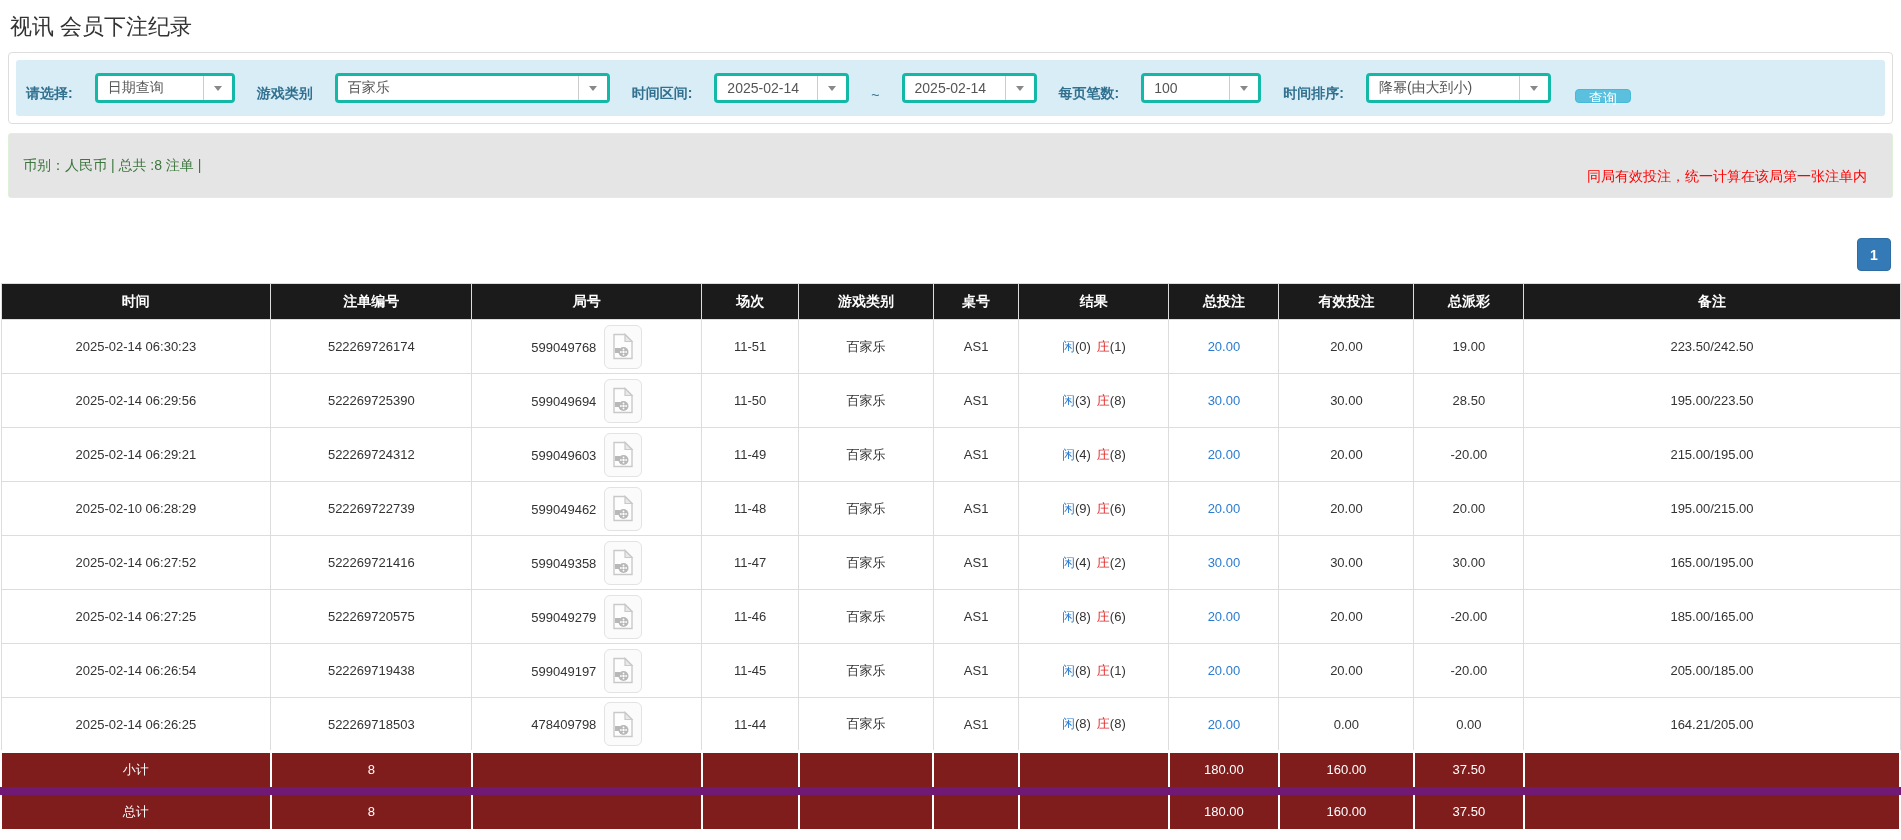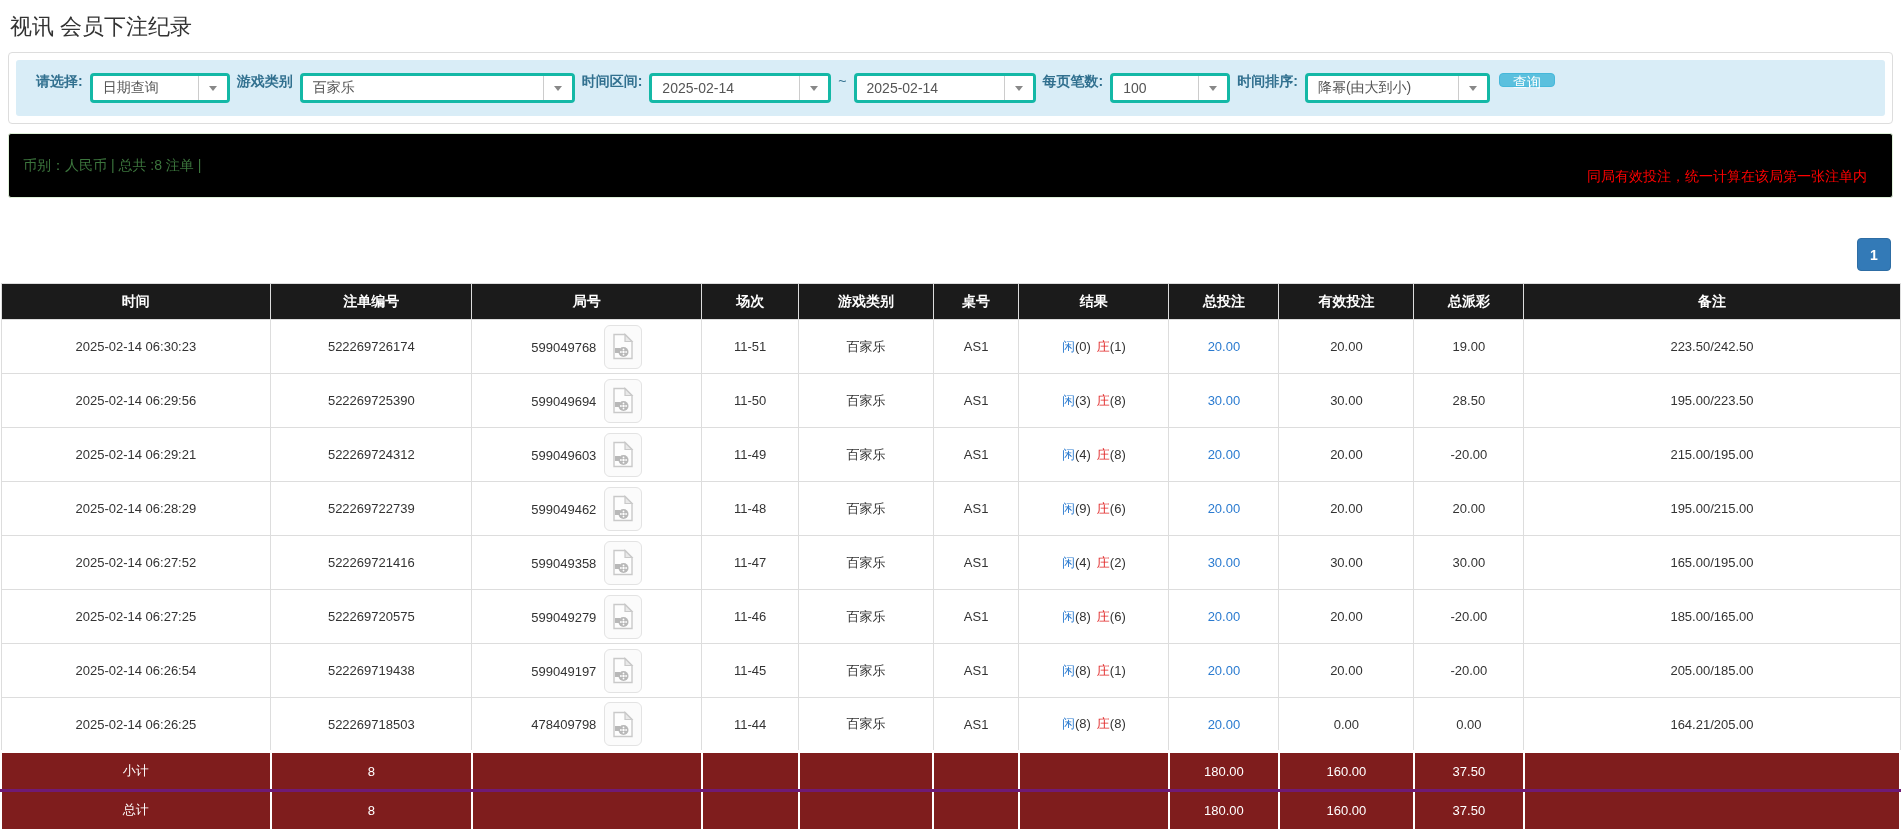--- a/index.html
+++ b/index.html
@@ -3,45 +3,45 @@
 <meta charset="utf-8">
 <style>
   * { box-sizing: border-box; }
   html,body { margin:0; padding:0; background:#fff; }
   body { font-family: "Liberation Sans","DejaVu Sans",sans-serif; color:#333; }
   .page { width:1901px; height:840px; overflow:hidden; position:relative; background:#fff; }
 
   .page-title { font-size:22px; font-weight:500; color:#333; margin:12px 0 10px 10px; }
 
   .filter-panel { margin:0 8px; border:1px solid #ddd; border-radius:4px; background:#fff; padding:7px; }
-  .filter-bar { background:#d9edf7; border-radius:3px; padding:13px 20px; display:flex; align-items:flex-start; gap:7px; }
+  .filter-bar { background:#d9edf7; border-radius:3px; padding:13px 10px; display:flex; align-items:flex-end; gap:22px; }
   .flabel { font-size:14px; font-weight:bold; color:#31708f; white-space:nowrap; }
   .combo { display:flex; align-items:stretch; background:#fff; border:3px solid #14b8a6; border-radius:4px; height:30px; overflow:hidden; }
   .combo-val { flex:1; display:flex; align-items:center; padding:0 10px; font-size:14px; color:#555; white-space:nowrap; overflow:hidden; }
   .combo-btn { width:29px; border-left:1px solid #ccc; display:flex; align-items:center; justify-content:center; background:#fff; cursor:pointer; }
   .caret { width:0; height:0; border-left:4px solid transparent; border-right:4px solid transparent; border-top:5px solid #888; }
-  .w140{width:140px;} .w275{width:275px;} .w170{width:182px;} .w120{width:120px;} .w185{width:185px;}
+  .w140{width:140px;} .w275{width:275px;} .w170{width:135px;} .w120{width:120px;} .w185{width:185px;}
   .tilde { font-size:14px; color:#31708f; }
   .btn-search { background:#5bc0de; border:1px solid #46b8da; color:#fff; font-size:14px; padding:0 13px; height:14px; border-radius:4px; cursor:pointer; margin-left:2px; }
 
-  .summary-bar { margin:9px 8px 0 8px; background:#000000; border:1px solid #dff0d8; border-radius:3px; padding:11px 25px 11px 14px; display:flex; justify-content:space-between; align-items:center; }
+  .summary-bar { margin:9px 8px 0 8px; background:#e5e5e5; border:1px solid #dff0d8; border-radius:3px; padding:11px 25px 11px 14px; display:flex; justify-content:space-between; align-items:center; }
   .sum-left { color:#3c763d; font-size:14px; }
   .sum-right { color:#f00; font-size:14px;margin-top:23px; }
 
   .pagi { display:flex; justify-content:flex-end; padding-right:10px; }
   .pagi.top { margin-top:40px; margin-bottom:12px; }
   .pagi.bottom { margin-top:18px; }
   .page-btn { width:34px; height:33px; background:#337ab7; border:1px solid #2e6da4; border-radius:4px; color:#fff; font-size:14px; font-weight:bold; cursor:pointer; }
 
   table.bets { width:100%; border-collapse:collapse; table-layout:fixed; }
   .bets th { background:#1b1b1b; color:#fff; font-size:14px; font-weight:bold; height:36px; border:1px solid #ddd; }
   .bets td { border:1px solid #ddd; height:54px; text-align:center; font-size:13px; color:#333; background:#fff; padding:2px; overflow:hidden; white-space:nowrap; }
   .bets tr.sum-row td { background:#7f1d1d; color:#fff; border:2px solid #fff; height:39px; font-size:13px; }
   .bets tr.sum-row.first td { border-top:3px solid #fff; }
-  .bets tr.sum-row.last td { border-top:3px solid #701a75; }
+  .bets tr.sum-row.last td { border-top:8px solid #701a75; }
   .xian { color:#2b7bd0; }
   .zhuang { color:#e12a2a; margin-left:6px; }
   .rnum { color:#333; }
   .bet-link { color:#2b7bd0; text-decoration:none; cursor:pointer; }
   .neg { color:#f00; }
   .video-btn { display:inline-flex; align-items:center; justify-content:center; width:38px; height:44px; border:1px solid #e3e3e3; border-radius:6px; background:#fbfbfb; vertical-align:middle; margin-left:8px; cursor:pointer; }
   .round-id { vertical-align:middle; }
 </style>
 </head>
 <body>
@@ -232,21 +232,21 @@
     </td>
     <td>
       <a class="bet-link">20.00</a>
     </td>
     <td>20.00</td>
     <td class="neg">-20.00</td>
     <td>215.00/195.00</td>
   </tr>
 
   <tr>
-    <td>2025-02-14 06:28:29</td>
+    <td>2025-02-10 06:28:29</td>
     <td>522269722739</td>
     <td>
       <span class="round-id">599049462</span><span class="video-btn">
         <svg width="22" height="27" viewBox="0 0 22 27">
           <path d="M2 1.5 H13 L20 8.5 V25.5 H2 Z" fill="#fdfdfd" stroke="#c9c9c9" stroke-width="1.4"></path>
           <path d="M13 1.5 V8.5 H20 Z" fill="#e9e9e9" stroke="#c9c9c9" stroke-width="1.2"></path>
           <rect x="3" y="15" width="5" height="5" fill="#b8b8b8"></rect>
           <circle cx="11.5" cy="19" r="5" fill="#b8b8b8"></circle>
           <circle cx="11.5" cy="19" r="1.2" fill="#fff"></circle>
           <circle cx="11.5" cy="16.4" r="0.9" fill="#fff"></circle>

